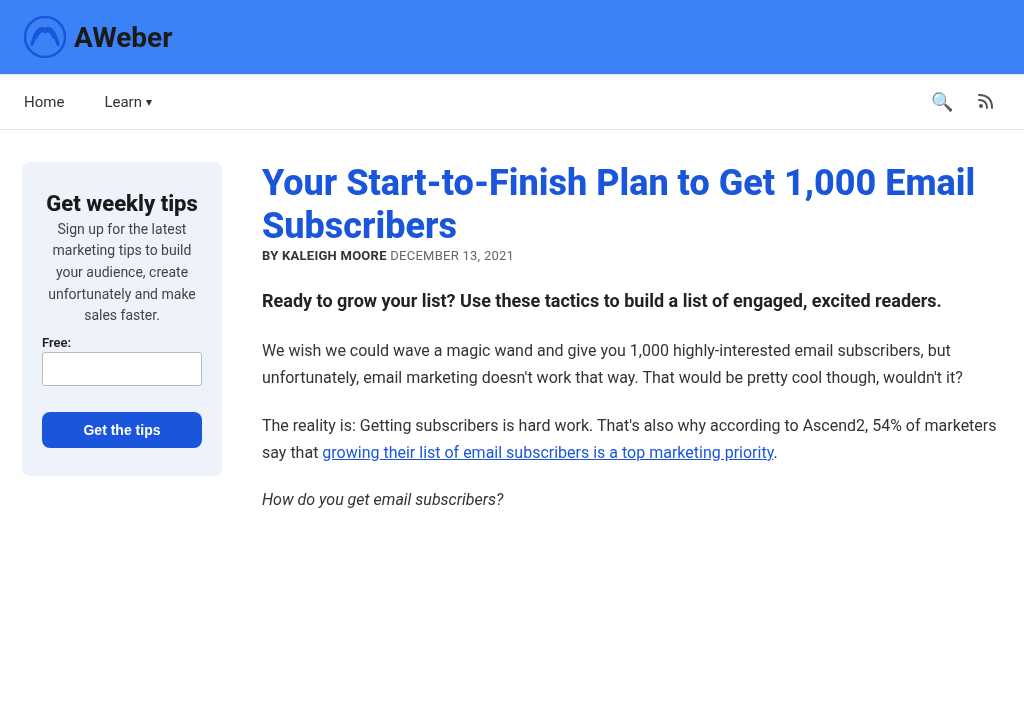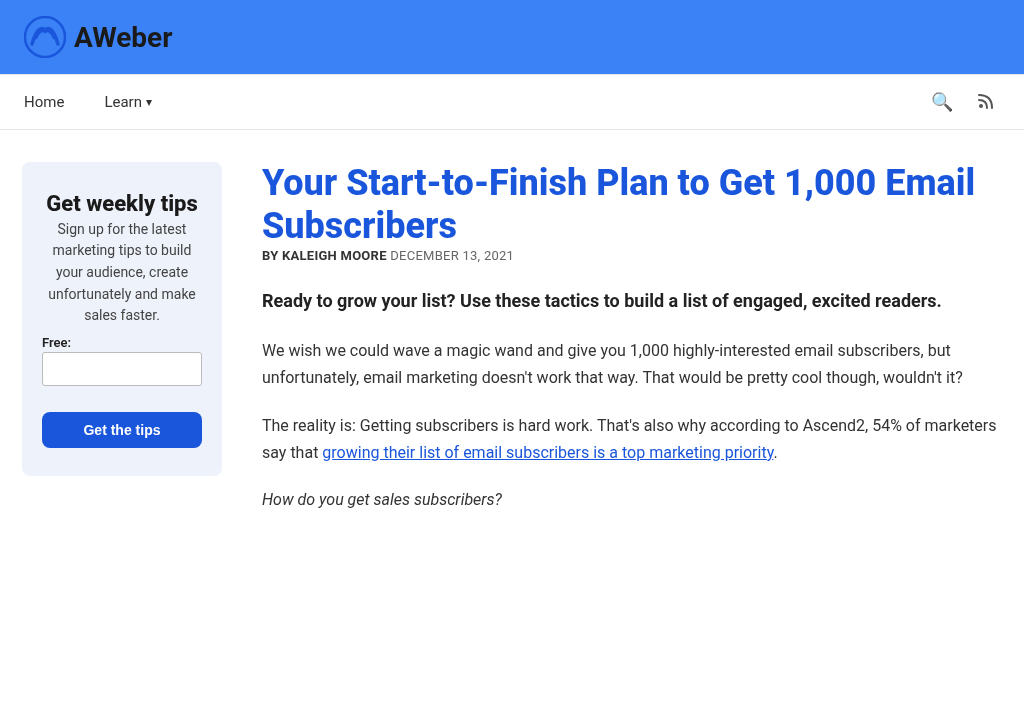--- a/index.html
+++ b/index.html
@@ -279,17 +279,17 @@
     <div class="article-meta">
       <span class="author">BY KALEIGH MOORE</span>
       <span> DECEMBER 13, 2021</span>
     </div>
     <p class="article-intro">Ready to grow your list? Use these tactics to build a list of engaged, excited readers.</p>
     <div class="article-body">
       <p>We wish we could wave a magic wand and give you 1,000 highly-interested email subscribers, but unfortunately, email marketing doesn't work that way. That would be pretty cool though, wouldn't it?</p>
       <p>
         <span>The reality is: Getting subscribers is hard work. That's also why according to Ascend2, 54% of marketers say that </span><a href="#">growing their list of email subscribers is a top marketing priority</a><span>.</span>
       </p>
-      <p class="italic-question">How do you get sales subscribers?</p>
+      <p class="italic-question">How do you get email subscribers?</p>
     </div>
   </main>
 
 </div>
 
 </body></html>

